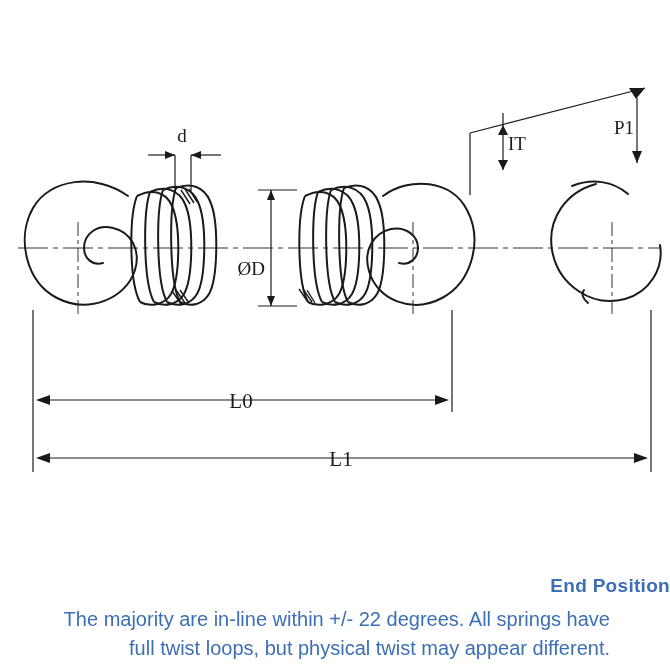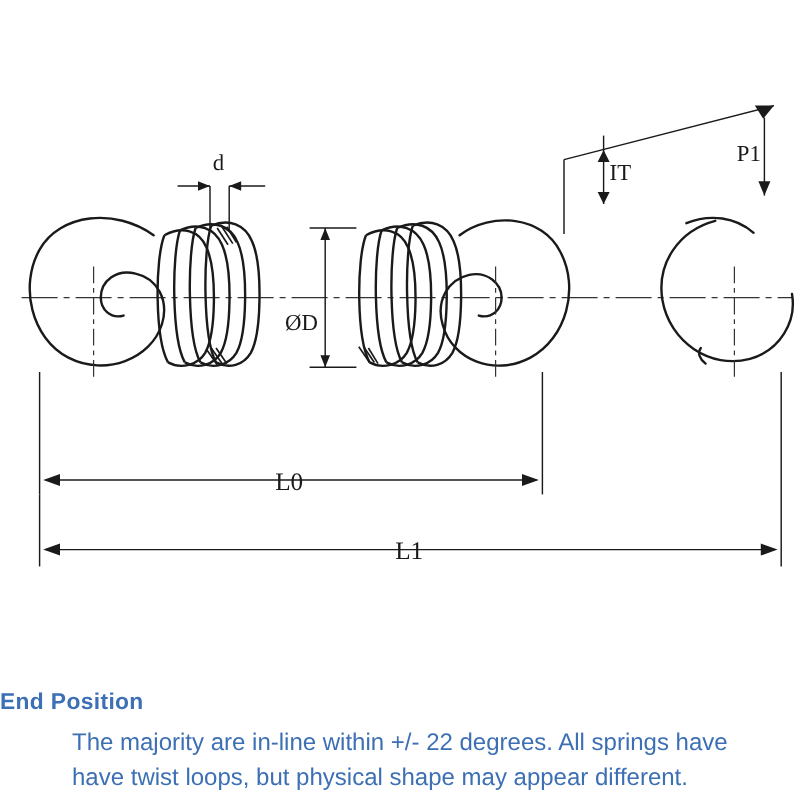--- a/index.html
+++ b/index.html
@@ -21,21 +21,21 @@
   #drawing {
     position: absolute;
     left: 0;
     top: 0;
   }
   .caption-block {
     position: absolute;
     left: 0;
     top: 575px;
     width: 670px;
-    text-align: left;
+    text-align: right;
   }
   .caption-title {
     color: #3c6fb4;
     font-size: 19px;
     font-weight: 600;
     letter-spacing: 0.3px;
     margin-bottom: 8px;
   }
   .caption-body {
     color: #3c6fb4;
@@ -199,16 +199,16 @@
       <polygon points="36,458 50,453 50,463" fill="#1a1a1a" stroke="none"></polygon>
       <polygon points="648,458 634,453 634,463" fill="#1a1a1a" stroke="none"></polygon>
     </g>
     <text x="341" y="466" text-anchor="middle" font-size="21" font-family="Liberation Serif, serif" fill="#1a1a1a">L1</text>
 
   </svg>
 
   <div class="caption-block">
     <div class="caption-title">End Position</div>
     <div class="caption-body">The majority are in-line within +/- 22 degrees. All springs have</div>
-    <div class="caption-body">have twist loops, but physical shape may appear different.</div>
+    <div class="caption-body">full twist loops, but physical twist may appear different.</div>
   </div>
 
 </div>
 
 </body></html>

